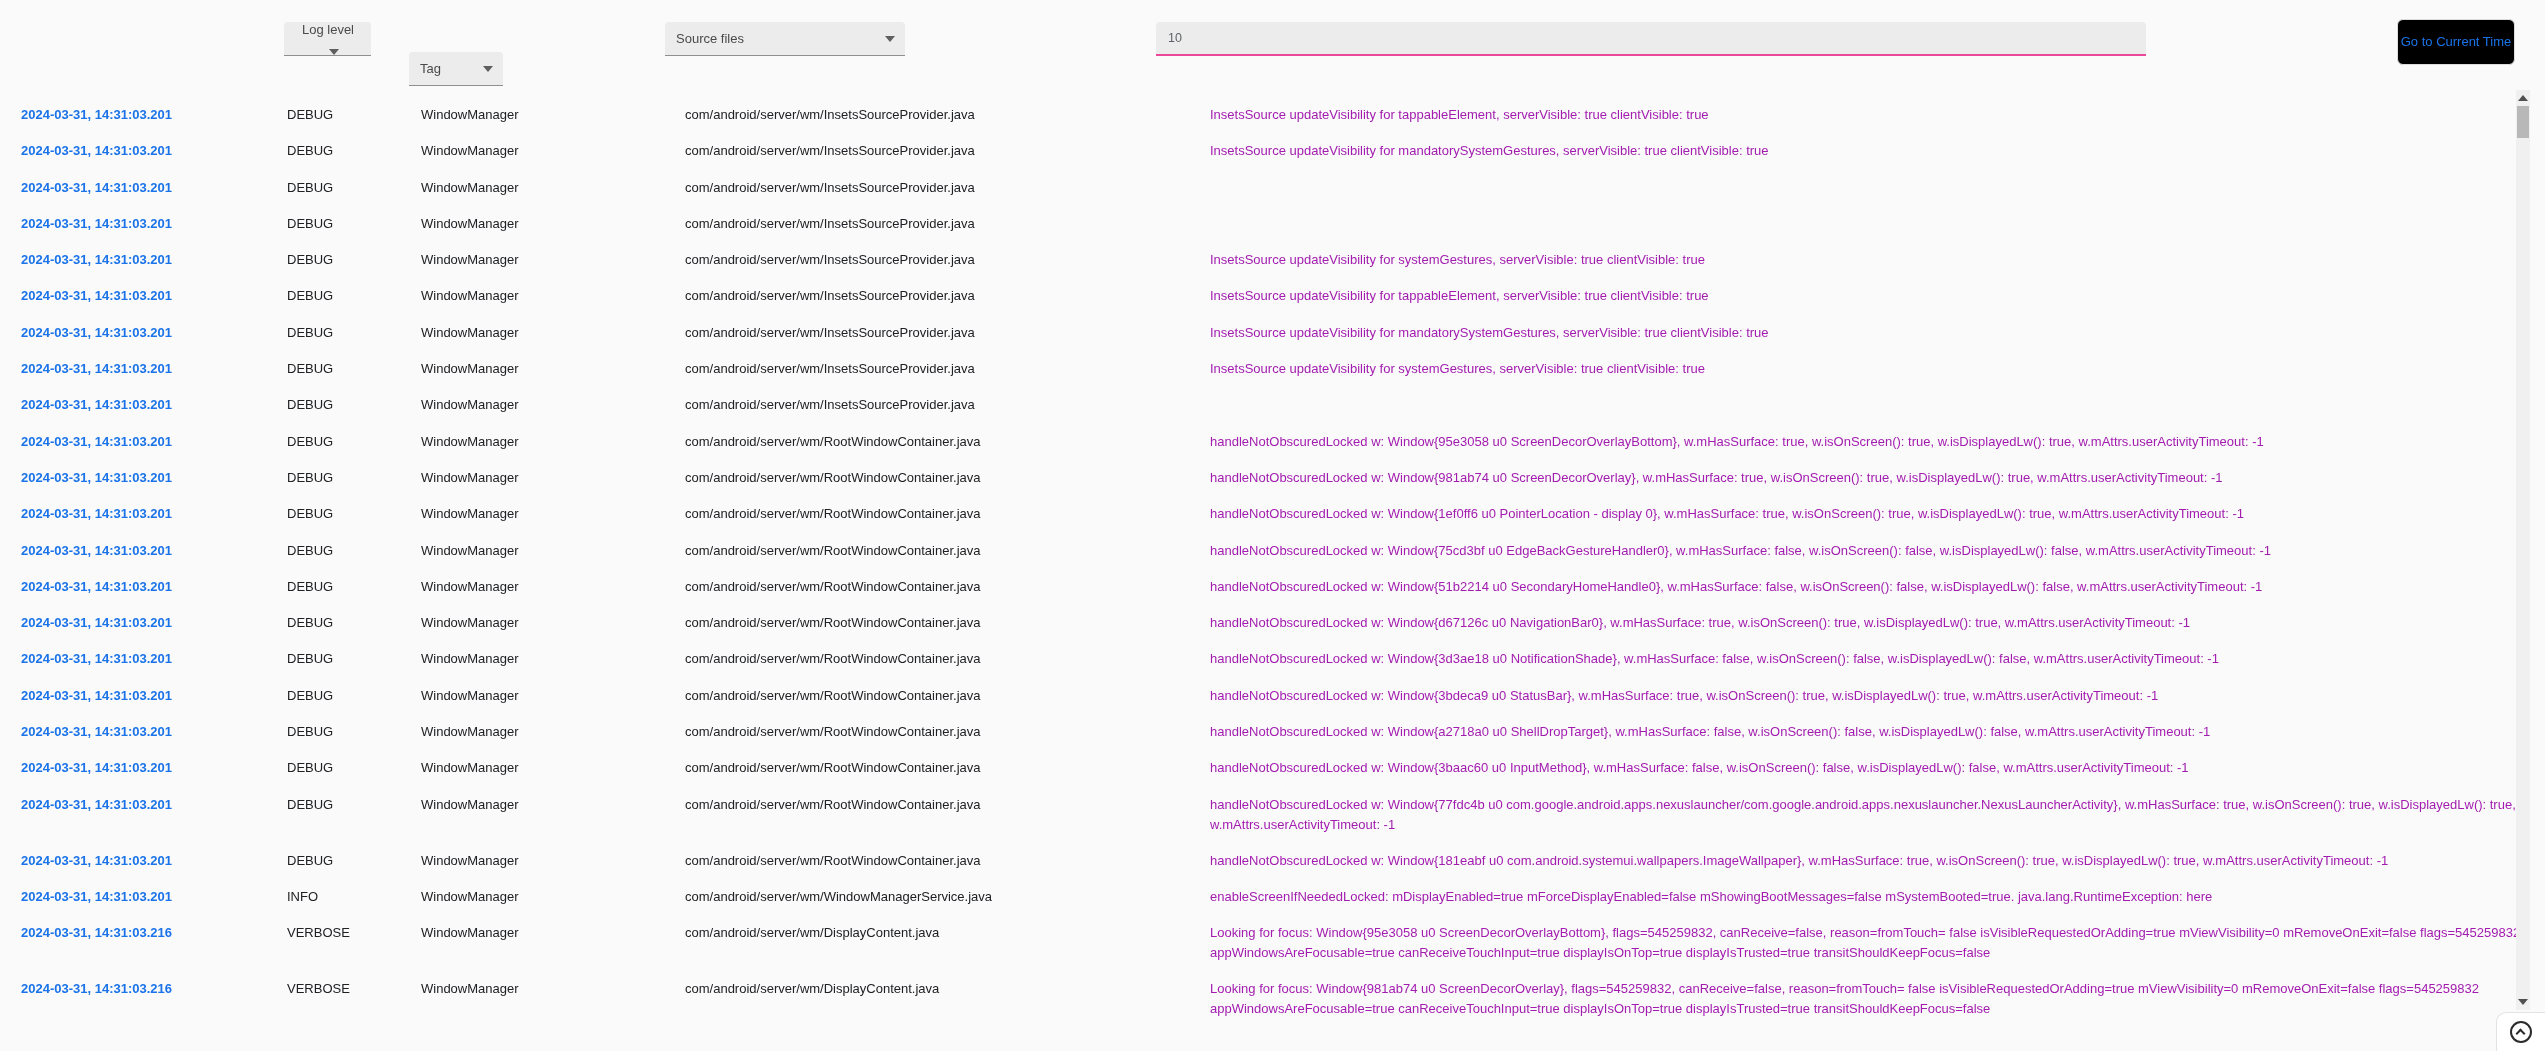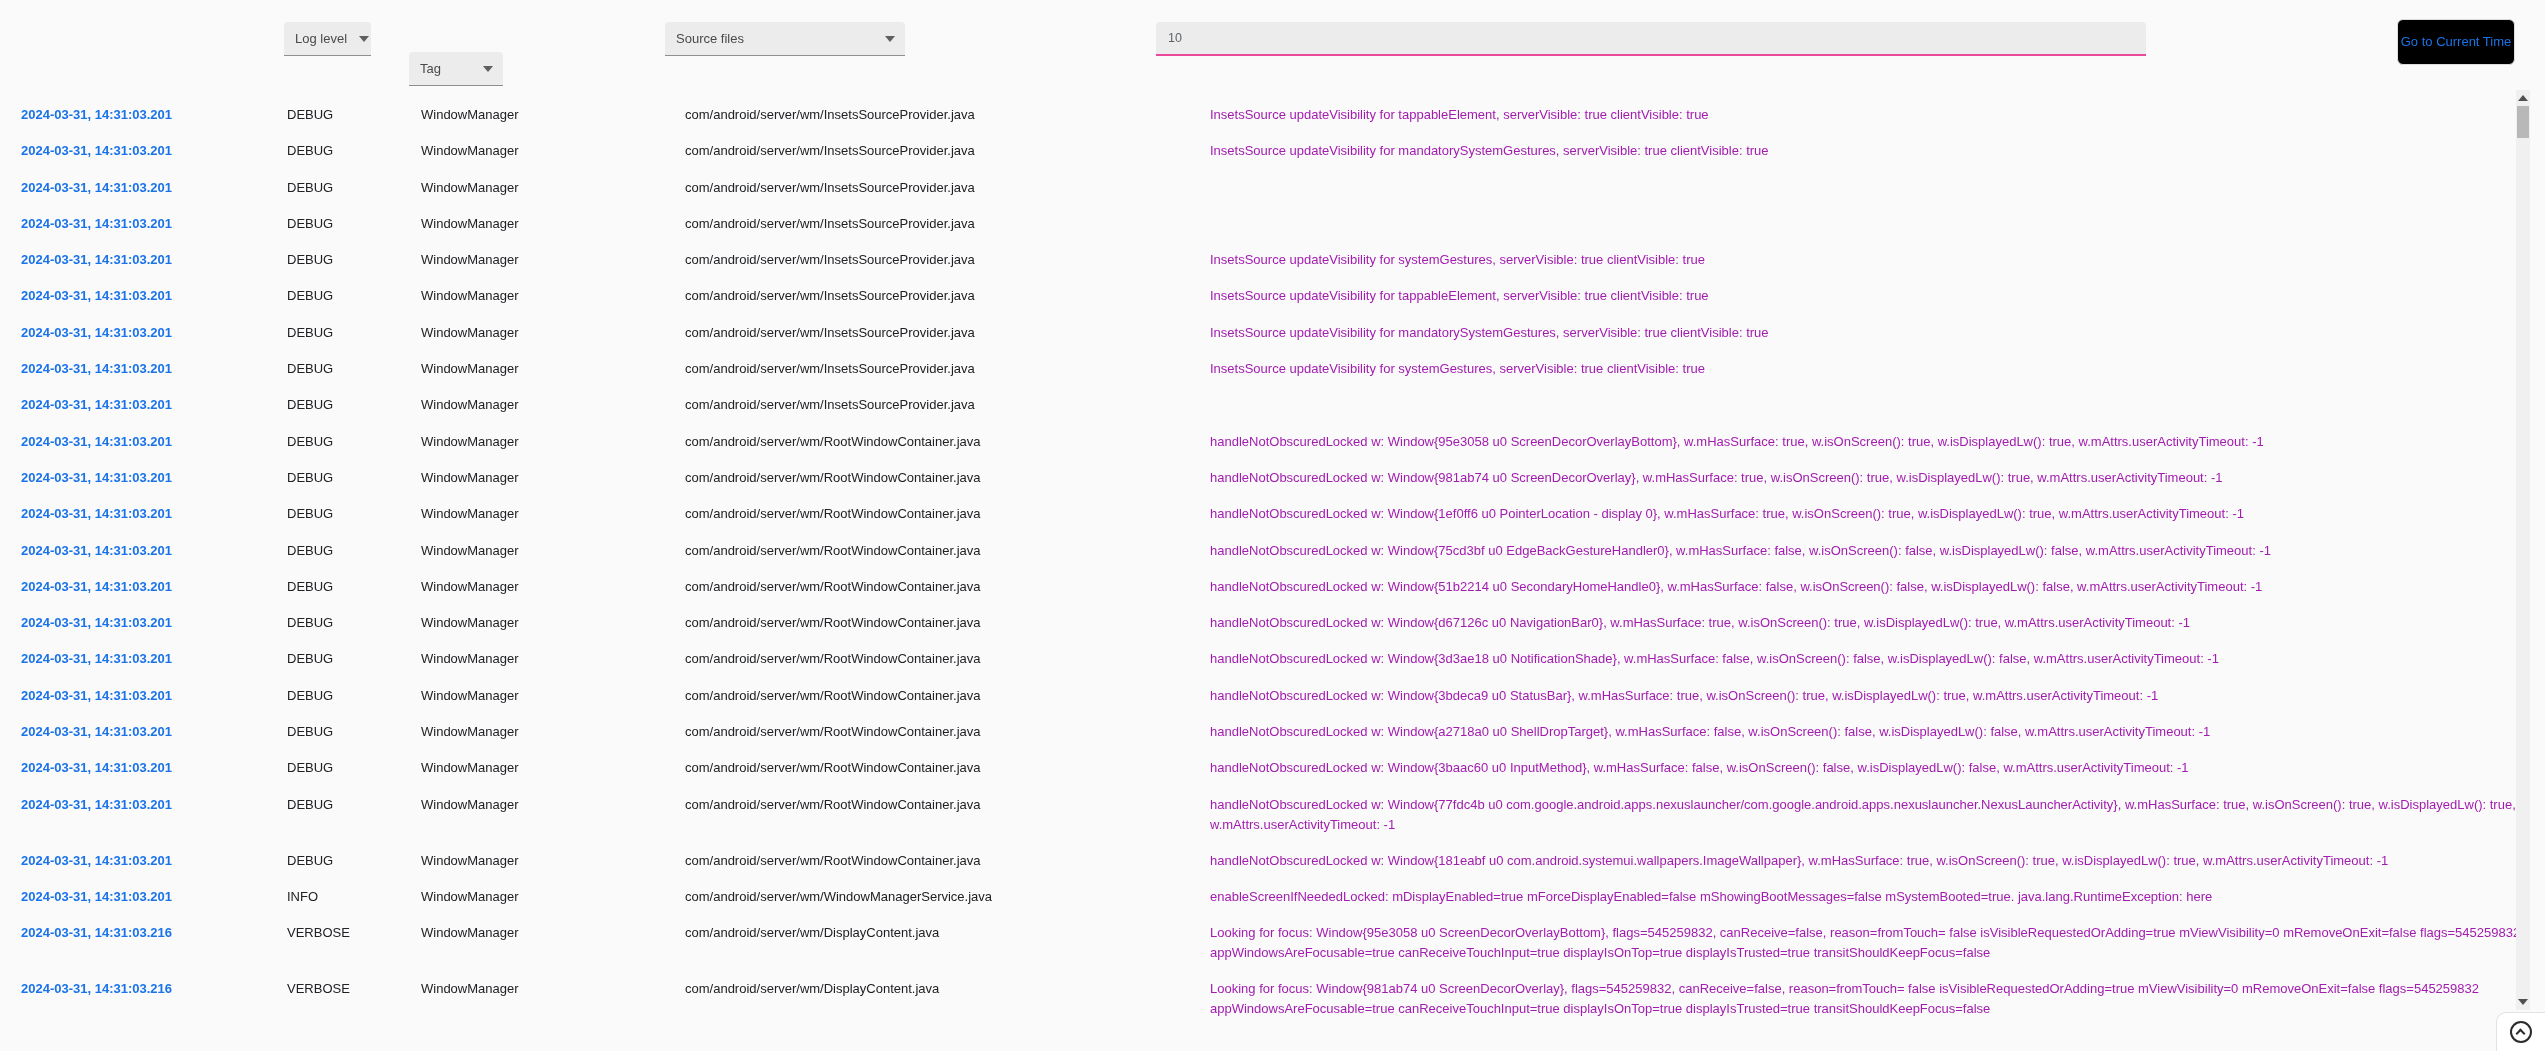--- a/index.html
+++ b/index.html
@@ -22,21 +22,21 @@
     padding: 0 10px 0 11px;
     cursor: pointer;
   }
   .select-label { font-size: 13px; color: #4a4a4a; white-space: nowrap; }
   .caret {
     width: 0; height: 0; margin-left: 12px;
     border-left: 5px solid transparent;
     border-right: 5px solid transparent;
     border-top: 6px solid #5f5f5f;
   }
-  .select-loglevel { left: 284px; width: 87px; }
+  .select-loglevel { left: 284px; width: 87px; flex-direction: column; }
   .select-tag { left: 409px; width: 94px; margin-top: 30px; }
   .select-sources { left: 665px; width: 240px; }
 
   .filter-input {
     position: absolute; left: 1156px; top: 22px; width: 990px; height: 34px;
     background: #ececec;
     border: none;
     border-bottom: 2px solid #ec4899;
     border-radius: 4px 4px 0 0;
     font-family: "Liberation Sans", "DejaVu Sans", sans-serif;

